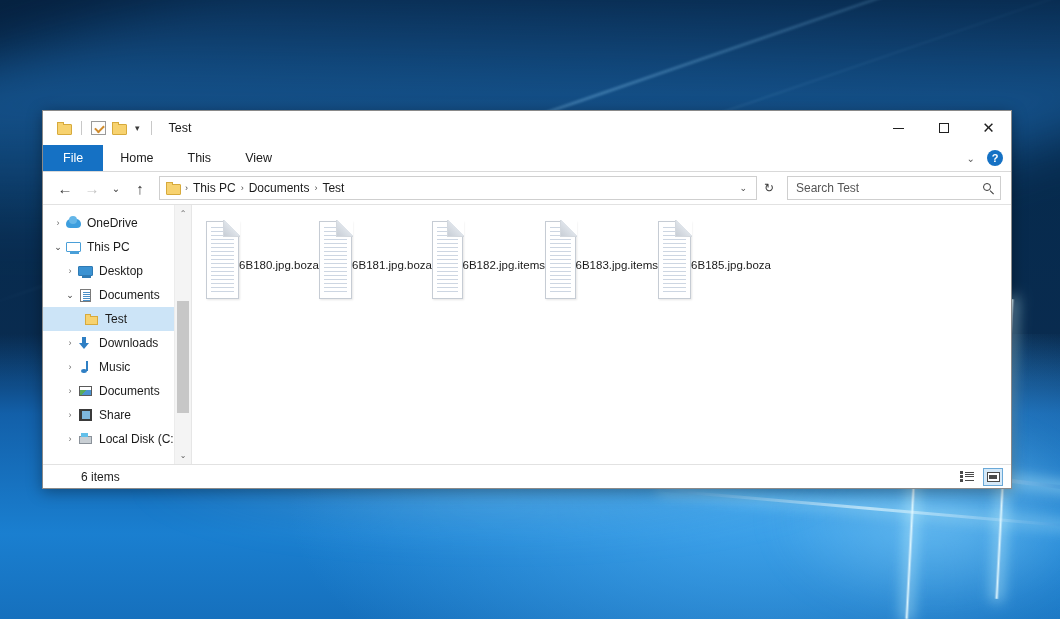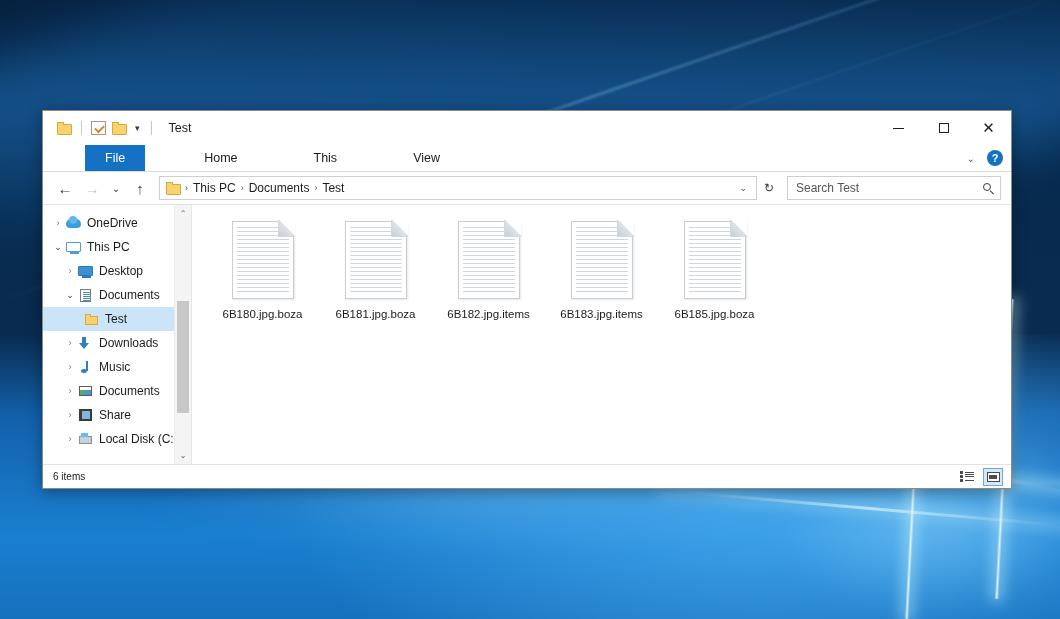--- a/index.html
+++ b/index.html
@@ -62,21 +62,21 @@
   .qat-caret{font-size:9px;color:#3a3a3a;line-height:1;padding:0 2px;}
   .win-title{font-size:12.5px;color:#1b1b1b;margin-left:8px;}
   .winbtns{position:absolute;right:0;top:0;height:34px;display:flex;}
   .winbtn{width:45px;height:34px;display:flex;align-items:center;justify-content:center;color:#202020;font-size:13px;}
   .winbtn.close{font-size:15px;}
   .wb-min{width:11px;height:1px;background:#202020;display:block;}
   .wb-max{width:10px;height:10px;border:1px solid #202020;display:block;box-sizing:border-box;}
 
   
   .ribbon{height:26px;background:#ffffff;border-bottom:1px solid #d9d9d9;display:flex;align-items:stretch;position:relative;flex:none;}
-  .rtab{display:flex;align-items:center;padding:0 17px;font-size:12.5px;color:#1b1b1b;height:26px;margin-left:42px;}
+  .rtab{display:flex;align-items:center;padding:0 17px;font-size:12.5px;color:#1b1b1b;height:26px;}
   .rtab.file{background:#1571c4;color:#fff;padding:0 20px;}
   .ribbon-right{position:absolute;right:8px;top:0;height:26px;display:flex;align-items:center;gap:12px;}
   .chev-down{font-size:10px;color:#5b5b5b;}
   .help-icon{width:16px;height:16px;border-radius:50%;background:#1571c4;color:#fff;font-size:11px;font-weight:bold;display:flex;align-items:center;justify-content:center;}
 
   
   .addrrow{height:32px;background:#ffffff;display:flex;align-items:center;padding:0 10px;gap:3px;flex:none;}
   .navbtn{width:24px;height:24px;display:flex;align-items:center;justify-content:center;font-size:15px;color:#3a3a3a;}
   .navbtn.dim{color:#c4c4c4;}
   .navbtn.small{font-size:10px;width:18px;}
@@ -126,31 +126,31 @@
   .ic-folder:before{content:"";position:absolute;left:0;top:2px;width:13px;height:9px;background:#f7d26f;border:1px solid #d7aa3c;box-sizing:border-box;}
   .ic-folder:after{content:"";position:absolute;left:0;top:0;width:6px;height:3px;background:#f7d26f;border:1px solid #d7aa3c;border-bottom:none;box-sizing:border-box;}
 
   .navscroll{position:absolute;right:0;top:0;width:16px;height:100%;background:#f4f4f4;border-left:1px solid #ececec;}
   .sc-arrow{height:17px;display:flex;align-items:center;justify-content:center;font-size:8px;color:#5a5a5a;background:#f4f4f4;}
   .sc-arrow.bottom{position:absolute;bottom:0;left:0;right:0;}
   .sc-thumb{position:absolute;left:2px;right:2px;top:96px;height:112px;background:#c7c7c7;}
 
   .content{flex:1;background:#fff;position:relative;overflow:hidden;}
   .grid{display:flex;flex-wrap:wrap;padding:14px 0 0 14px;gap:0;}
-  .fileitem{width:113px;margin-right:0;padding-top:2px;display:flex;flex-direction:column;align-items:center;}
+  .fileitem{width:113px;margin-right:0;padding-top:2px;display:flex;flex-direction:row;align-items:center;}
   .pg{width:62px;height:78px;position:relative;}
   .pg-body{position:absolute;inset:0;background:#fff;border:1px solid #c6ccd4;box-sizing:border-box;box-shadow:1px 1px 2px rgba(0,0,0,.10);}
   .pg-lines{position:absolute;left:5px;right:5px;top:6px;bottom:6px;
     background-image:repeating-linear-gradient(180deg,#cdd6e2 0px,#cdd6e2 1px,#ffffff 1px,#ffffff 4px);}
   .pg-fold{position:absolute;right:-1px;top:-1px;width:17px;height:17px;background:linear-gradient(225deg,#ffffff 0%,#ffffff 48%,#dfe4ea 49%,#c8ced6 100%);border-left:1px solid #d3d8de;border-bottom:1px solid #d3d8de;box-sizing:border-box;}
   .pg-foldmask{position:absolute;right:-1px;top:-1px;width:17px;height:17px;background:#fff;clip-path:polygon(0 0,100% 0,100% 100%);}
   .fname{margin-top:9px;font-size:11.5px;color:#1b1b1b;text-align:center;white-space:nowrap;}
 
   .statusbar{height:23px;background:#fff;border-top:1px solid #e2e2e2;display:flex;align-items:center;padding:0 10px;flex:none;position:relative;}
-  .status-text{font-size:10px;color:#1b1b1b;}
+  .status-text{font-size:12px;color:#1b1b1b;margin-left:28px;}
   .viewbtns{position:absolute;right:8px;top:0;height:23px;display:flex;align-items:center;gap:6px;}
   .vbtn{width:20px;height:18px;display:flex;align-items:center;justify-content:center;position:relative;box-sizing:border-box;}
   .vbtn.active{border:1px solid #6aa9d8;background:#d6e9f8;}
   .v-details{width:14px;height:11px;position:relative;}
   .v-details:before{content:"";position:absolute;left:0;top:0;width:3px;height:3px;background:#4a4a4a;box-shadow:0 4px 0 #4a4a4a,0 8px 0 #4a4a4a;}
   .v-details:after{content:"";position:absolute;left:5px;top:1px;width:9px;height:1px;background:#4a4a4a;box-shadow:0 4px 0 #4a4a4a,0 8px 0 #4a4a4a,-0px 2px 0 #4a4a4a;}
   .v-large{width:13px;height:10px;border:1.3px solid #4a4a4a;box-sizing:border-box;position:relative;background:#fff;}
   .v-large:after{content:"";position:absolute;left:1.5px;bottom:1.5px;width:8px;height:4px;background:#4a4a4a;}
 </style>
 </head>

